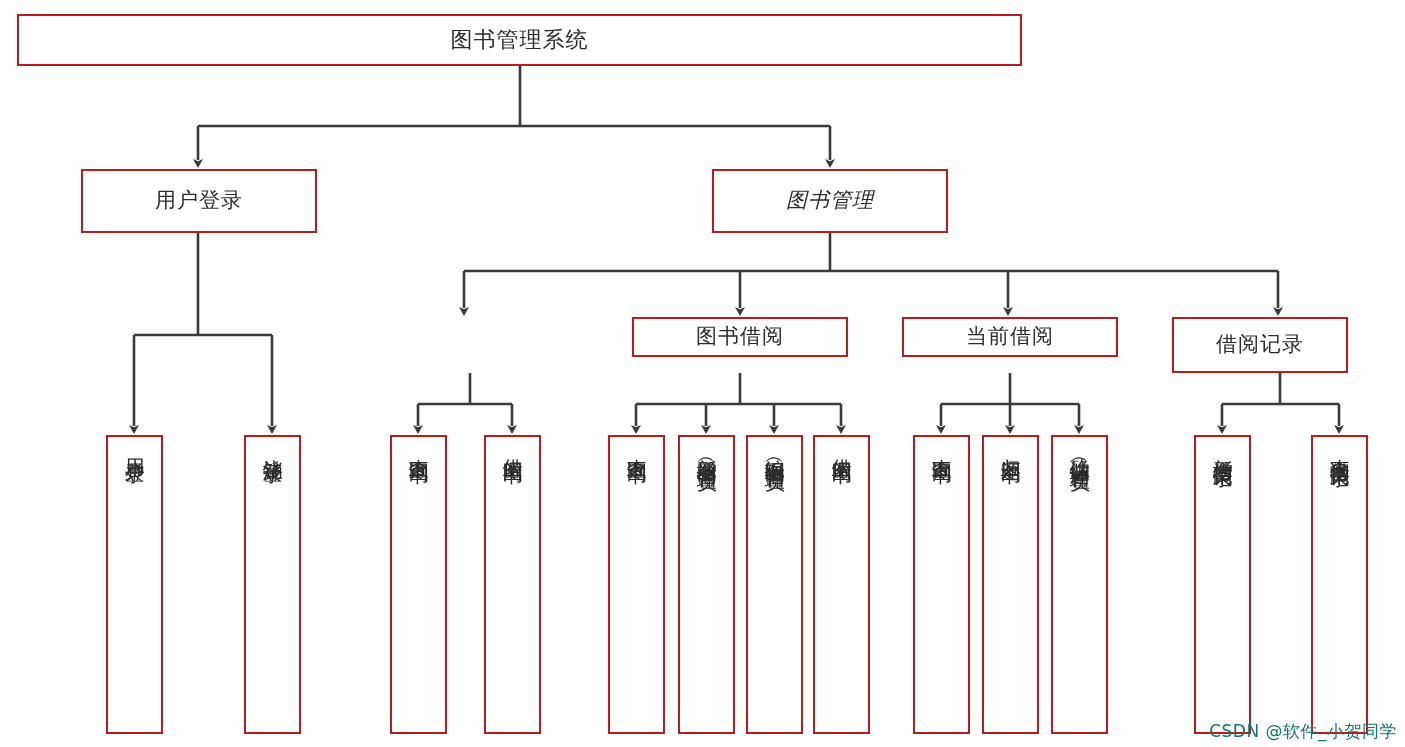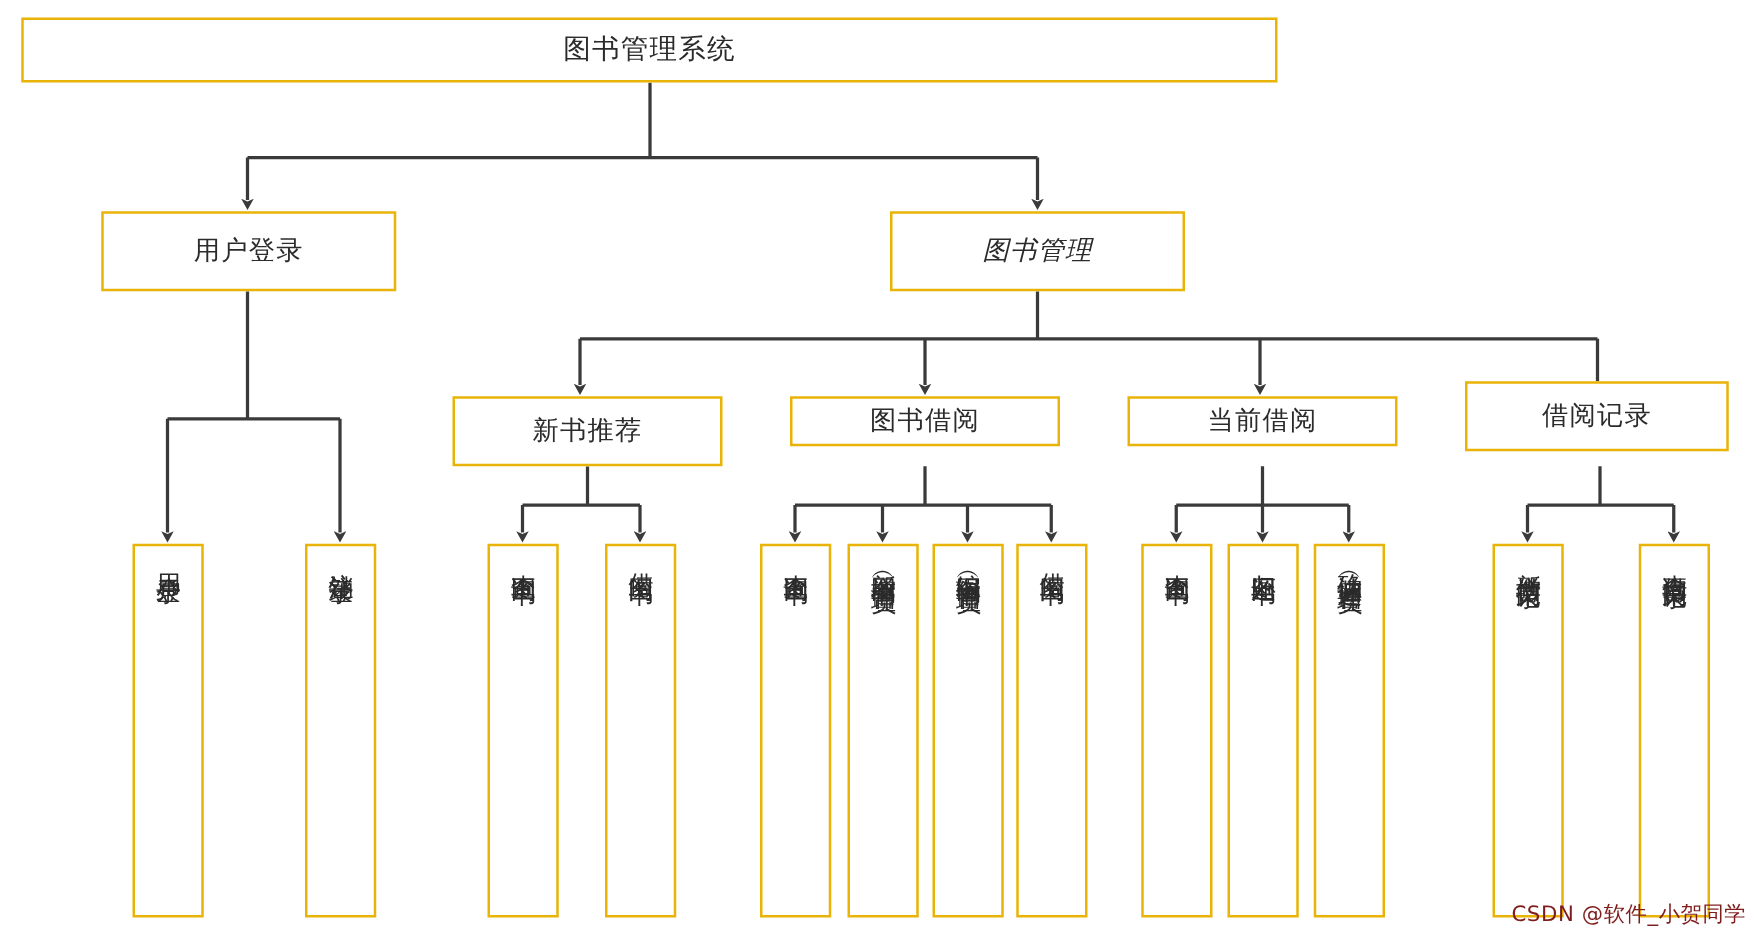--- a/index.html
+++ b/index.html
@@ -22,21 +22,21 @@
     position: absolute;
     left: 0;
     top: 0;
     width: 1405px;
     height: 747px;
   }
   .node {
     position: absolute;
     box-sizing: border-box;
     background: #ffffff;
-    border: 2px solid #eab308;
+    border: 2px solid #b91c1c;
     display: flex;
     align-items: center;
     justify-content: center;
     color: #2b2b2b;
   }
   .node-h {
     font-size: 21px;
     letter-spacing: 1px;
     line-height: 1.1;
     white-space: nowrap;
@@ -57,21 +57,21 @@
     letter-spacing: 2px;
     color: #2b2b2b;
     white-space: nowrap;
     display: block;
   }
   #watermark {
     position: absolute;
     right: 8px;
     bottom: 4px;
     font-size: 17px;
-    color: #7f1d1d;
+    color: #0f766e;
     white-space: nowrap;
     letter-spacing: 0.5px;
   }
 </style>
 </head>
 <body>
 
 <div id="diagram-root">
 
   <svg id="edge-layer" viewBox="0 0 1405 747" width="1405" height="747" xmlns="http://www.w3.org/2000/svg">
@@ -133,33 +133,30 @@
   </div>
 
   <div class="node node-h" style="left:81px; top:169px; width:236px; height:64px;">
     <span>用户登录</span>
   </div>
 
   <div class="node node-h" style="left:712px; top:169px; width:236px; height:64px;font-style:italic;">
     <span>图书管理</span>
   </div>
 
-  <div class="node node-h" style="left:362px; top:317px; width:216px; height:56px;">
-    <span>新书推荐</span>
-  </div>
 
   <div class="node node-h" style="left:632px; top:317px; width:216px; height:40px;">
     <span>图书借阅</span>
   </div>
 
   <div class="node node-h" style="left:902px; top:317px; width:216px; height:40px;">
     <span>当前借阅</span>
   </div>
 
-  <div class="node node-h" style="left:1172px; top:305px; width:211px; height:56px;">
+  <div class="node node-h" style="left:1172px; top:317px; width:176px; height:56px;">
     <span>借阅记录</span>
   </div>
 
   <div class="node node-v" style="left:106px; top:435px; width:57px; height:299px;">
     <span class="vtext">用户登录</span>
   </div>
 
   <div class="node node-v" style="left:244px; top:435px; width:57px; height:299px;">
     <span class="vtext">注销登录</span>
   </div>

